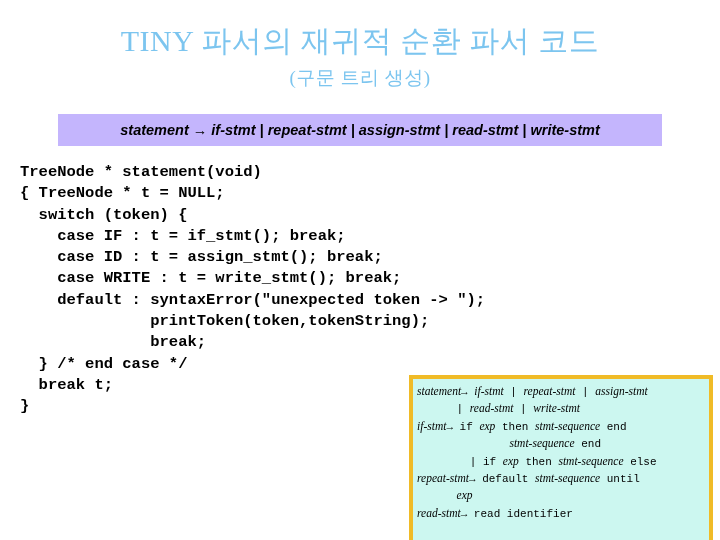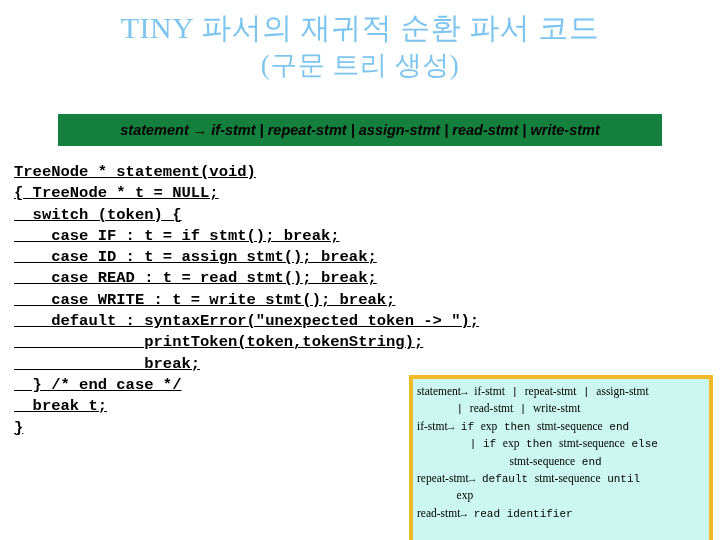--- a/index.html
+++ b/index.html
@@ -19,67 +19,66 @@
     width: 720px;
     height: 540px;
     background: #ffffff;
     overflow: hidden;
   }
 
   
   .title-block {
     position: absolute;
     left: 0;
-    top: 9px;
+    top: 22px;
     width: 720px;
     text-align: center;
   }
   .title-line {
     font-family: "Liberation Serif", "DejaVu Serif", serif;
     font-size: 30px;
     line-height: 38px;
     color: #7cc5ef;
     letter-spacing: 0.5px;
     white-space: nowrap;
   }
   .title-line.sub {
-    font-size: 27px;
+    font-size: 19px;
     line-height: 36px;
   }
 
   
   .banner {
     position: absolute;
     left: 58px;
     top: 114px;
     width: 604px;
     height: 32px;
-    background: #15803d;
+    background: #c4b5fd;
     display: flex;
     align-items: center;
     justify-content: center;
     box-sizing: border-box;
   }
   .banner-text {
     font-family: "Liberation Sans", sans-serif;
     font-size: 14.5px;
     font-weight: bold;
     font-style: italic;
     color: #000000;
     white-space: nowrap;
     letter-spacing: 0px;
   }
 
   
   .code-block {
     position: absolute;
-    left: 14px;
+    left: 20px;
     top: 162px;
     width: 700px;
-    text-decoration: underline;
   }
   .code-line {
     font-family: "Liberation Mono", "DejaVu Sans Mono", monospace;
     font-size: 15.5px;
     line-height: 21.3px;
     font-weight: bold;
     color: #000000;
     white-space: pre;
   }
 
@@ -97,20 +96,21 @@
     padding: 4px 3px 0 4px;
   }
   .g-line {
     font-family: "Liberation Serif", "DejaVu Serif", serif;
     font-size: 11.5px;
     line-height: 16.4px;
     color: #000000;
     white-space: pre;
   }
   .g-line .nt {
+    font-style: italic;
   }
   .g-line .tm {
     font-style: normal;
     font-family: "Liberation Mono", "DejaVu Sans Mono", monospace;
     font-size: 11px;
   }
 </style>
 </head>
 <body>
 
@@ -124,35 +124,34 @@
   <div class="banner">
     <span class="banner-text">statement → if-stmt | repeat-stmt | assign-stmt | read-stmt | write-stmt</span>
   </div>
 
   <div class="code-block">
       <div class="code-line">TreeNode * statement(void)</div>
       <div class="code-line">{ TreeNode * t = NULL;</div>
       <div class="code-line">  switch (token) {</div>
       <div class="code-line">    case IF : t = if_stmt(); break;</div>
       <div class="code-line">    case ID : t = assign_stmt(); break;</div>
-      <div class="code-line">    case READ : t = read_stmt(); break;</div>
       <div class="code-line">    case WRITE : t = write_stmt(); break;</div>
       <div class="code-line">    default : syntaxError("unexpected token -&gt; ");</div>
       <div class="code-line">              printToken(token,tokenString);</div>
       <div class="code-line">              break;</div>
       <div class="code-line">  } /* end case */</div>
       <div class="code-line">  break t;</div>
       <div class="code-line">}</div>
     </div>
 
   <div class="grammar-box">
       <div class="g-line"><span class="nt">statement</span><span class="tm">→ </span><span class="nt">if-stmt</span><span class="tm"> | </span><span class="nt">repeat-stmt</span><span class="tm"> | </span><span class="nt">assign-stmt</span></div>
       <div class="g-line"><span class="tm">      | </span><span class="nt">read-stmt</span><span class="tm"> | </span><span class="nt">write-stmt</span></div>
       <div class="g-line"><span class="nt">if-stmt</span><span class="tm">→ if </span><span class="nt">exp</span><span class="tm"> then </span><span class="nt">stmt-sequence</span><span class="tm"> end</span></div>
+      <div class="g-line"><span class="tm">              </span><span class="nt">stmt-sequence</span><span class="tm"> end</span></div>
       <div class="g-line"><span class="tm">        | if </span><span class="nt">exp</span><span class="tm"> then </span><span class="nt">stmt-sequence</span><span class="tm"> else</span></div>
-      <div class="g-line"><span class="tm">              </span><span class="nt">stmt-sequence</span><span class="tm"> end</span></div>
       <div class="g-line"><span class="nt">repeat-stmt</span><span class="tm">→ default </span><span class="nt">stmt-sequence</span><span class="tm"> until</span></div>
       <div class="g-line"><span class="tm">      </span><span class="nt">exp</span></div>
       <div class="g-line"><span class="nt">read-stmt</span><span class="tm">→ read identifier</span></div>
       <div class="g-line"></div>
     </div>
 
 </div>
 
 </body></html>

